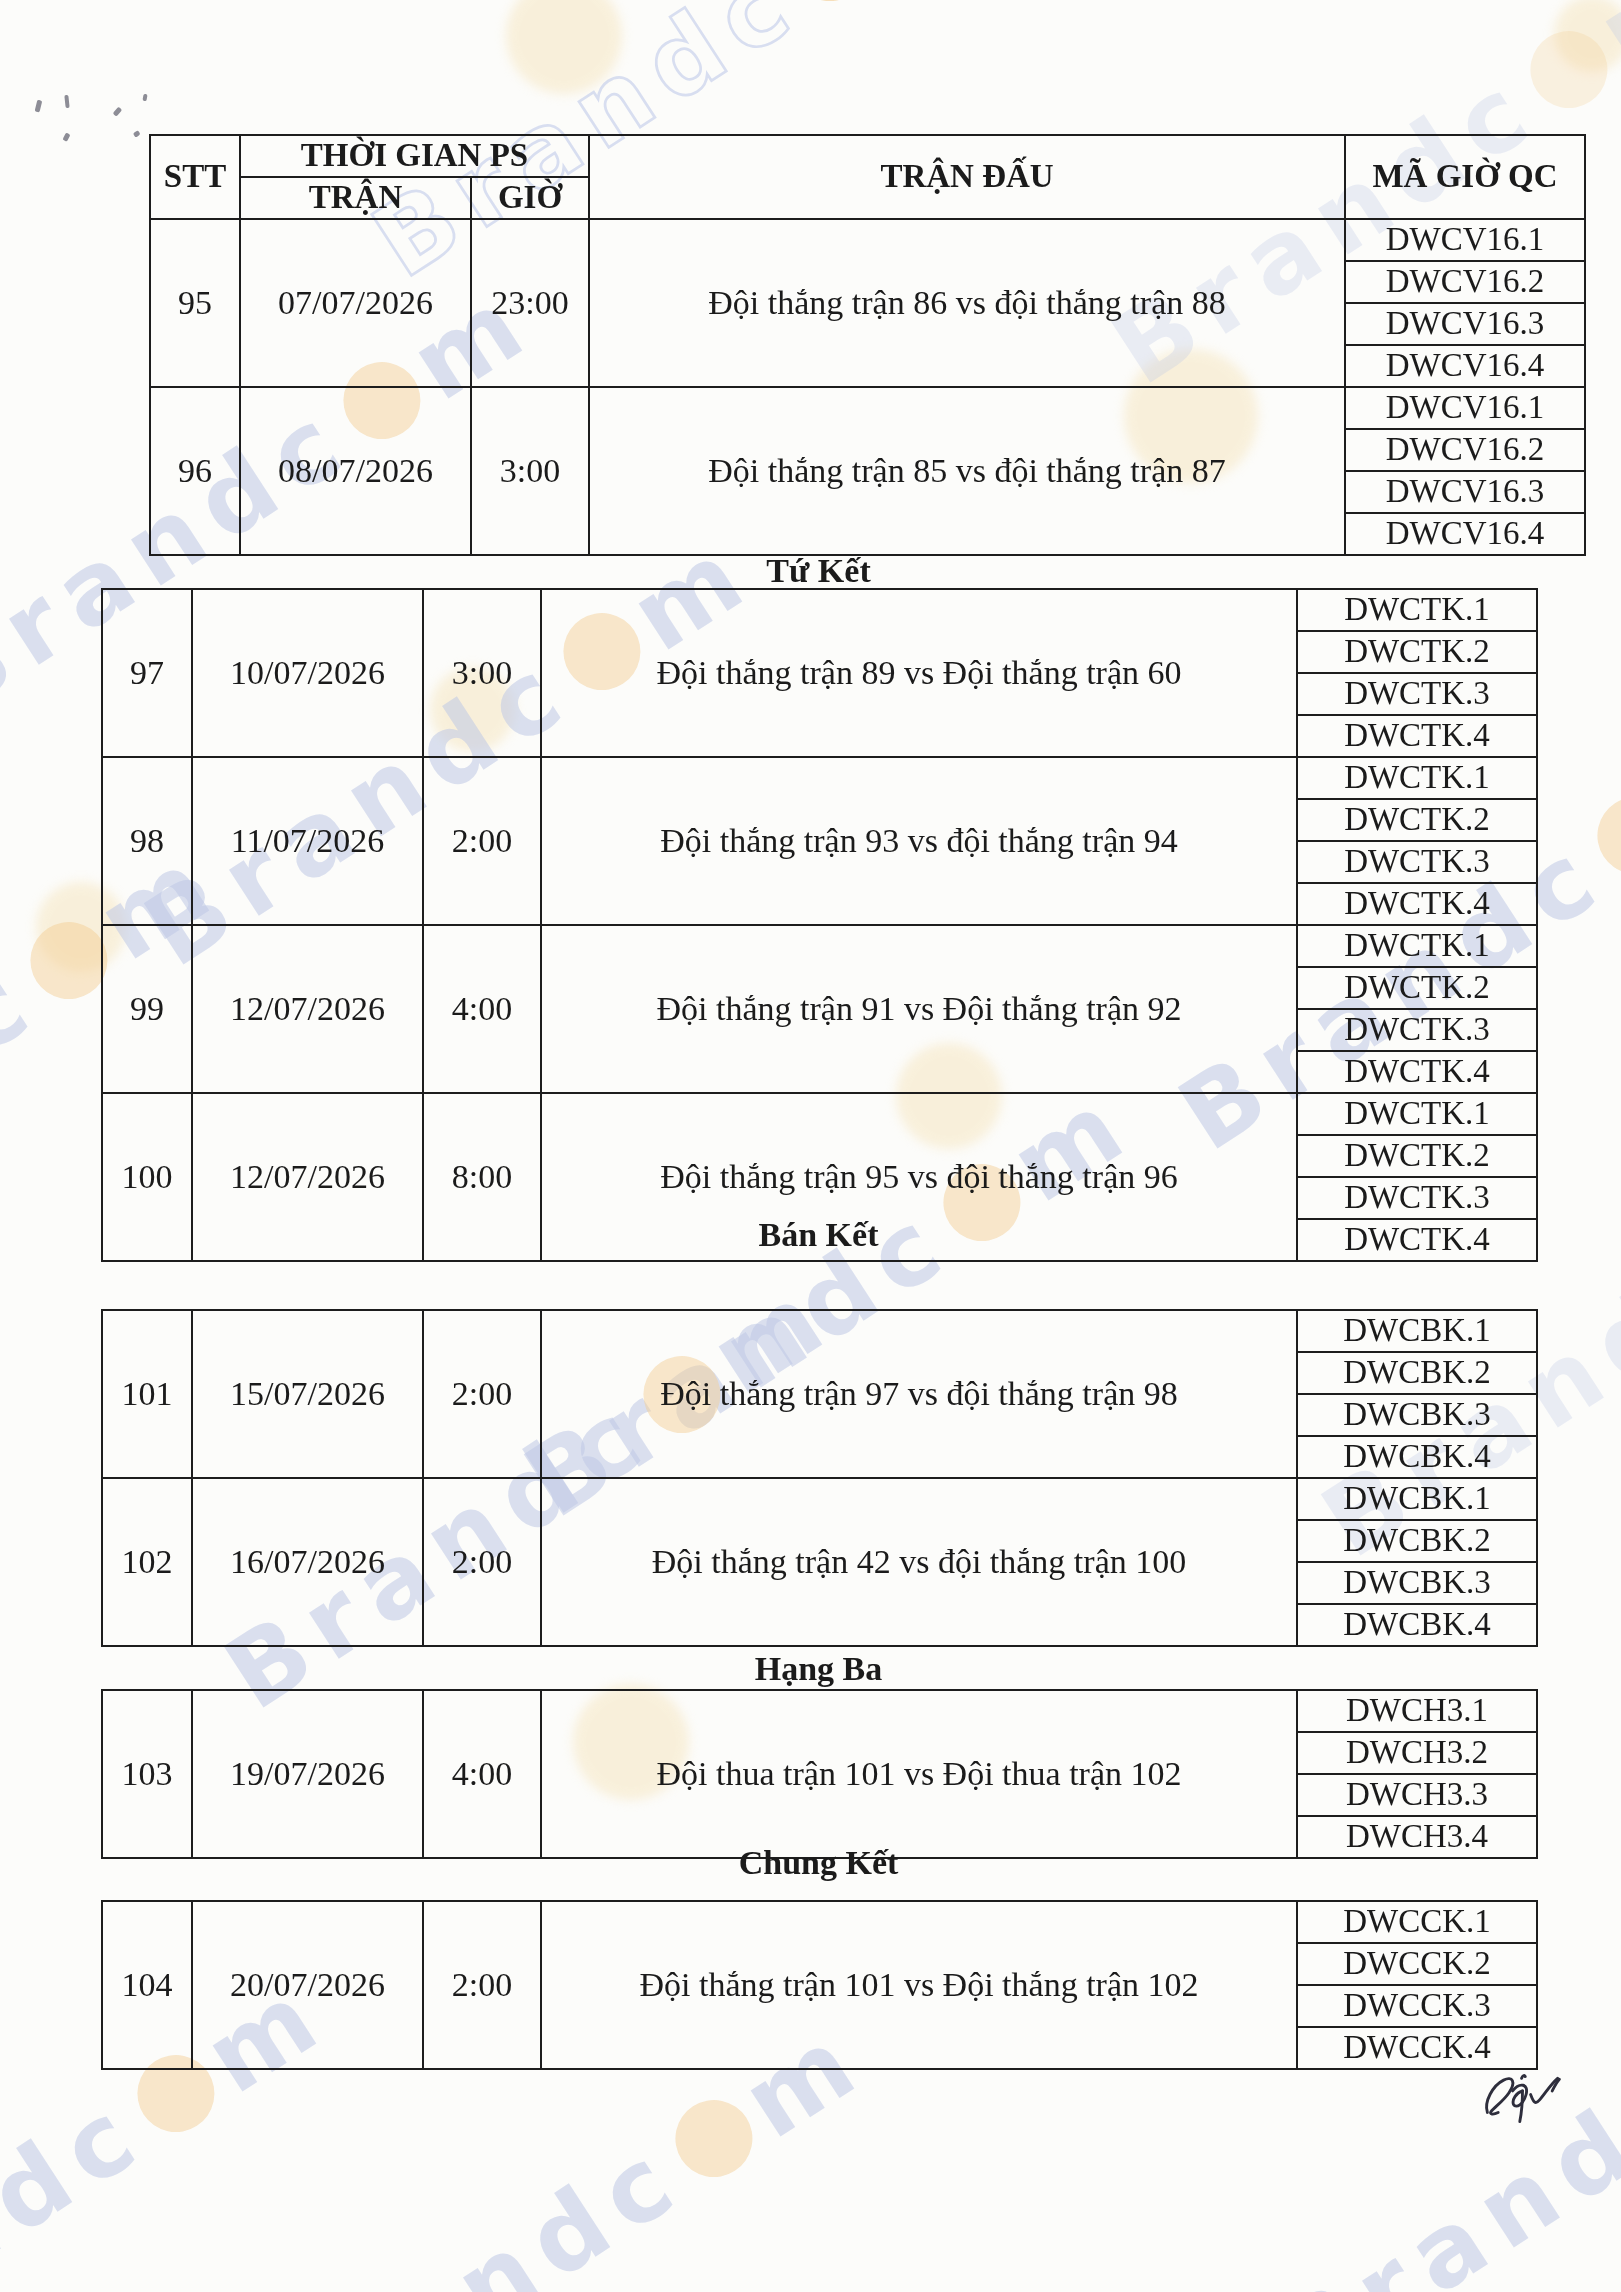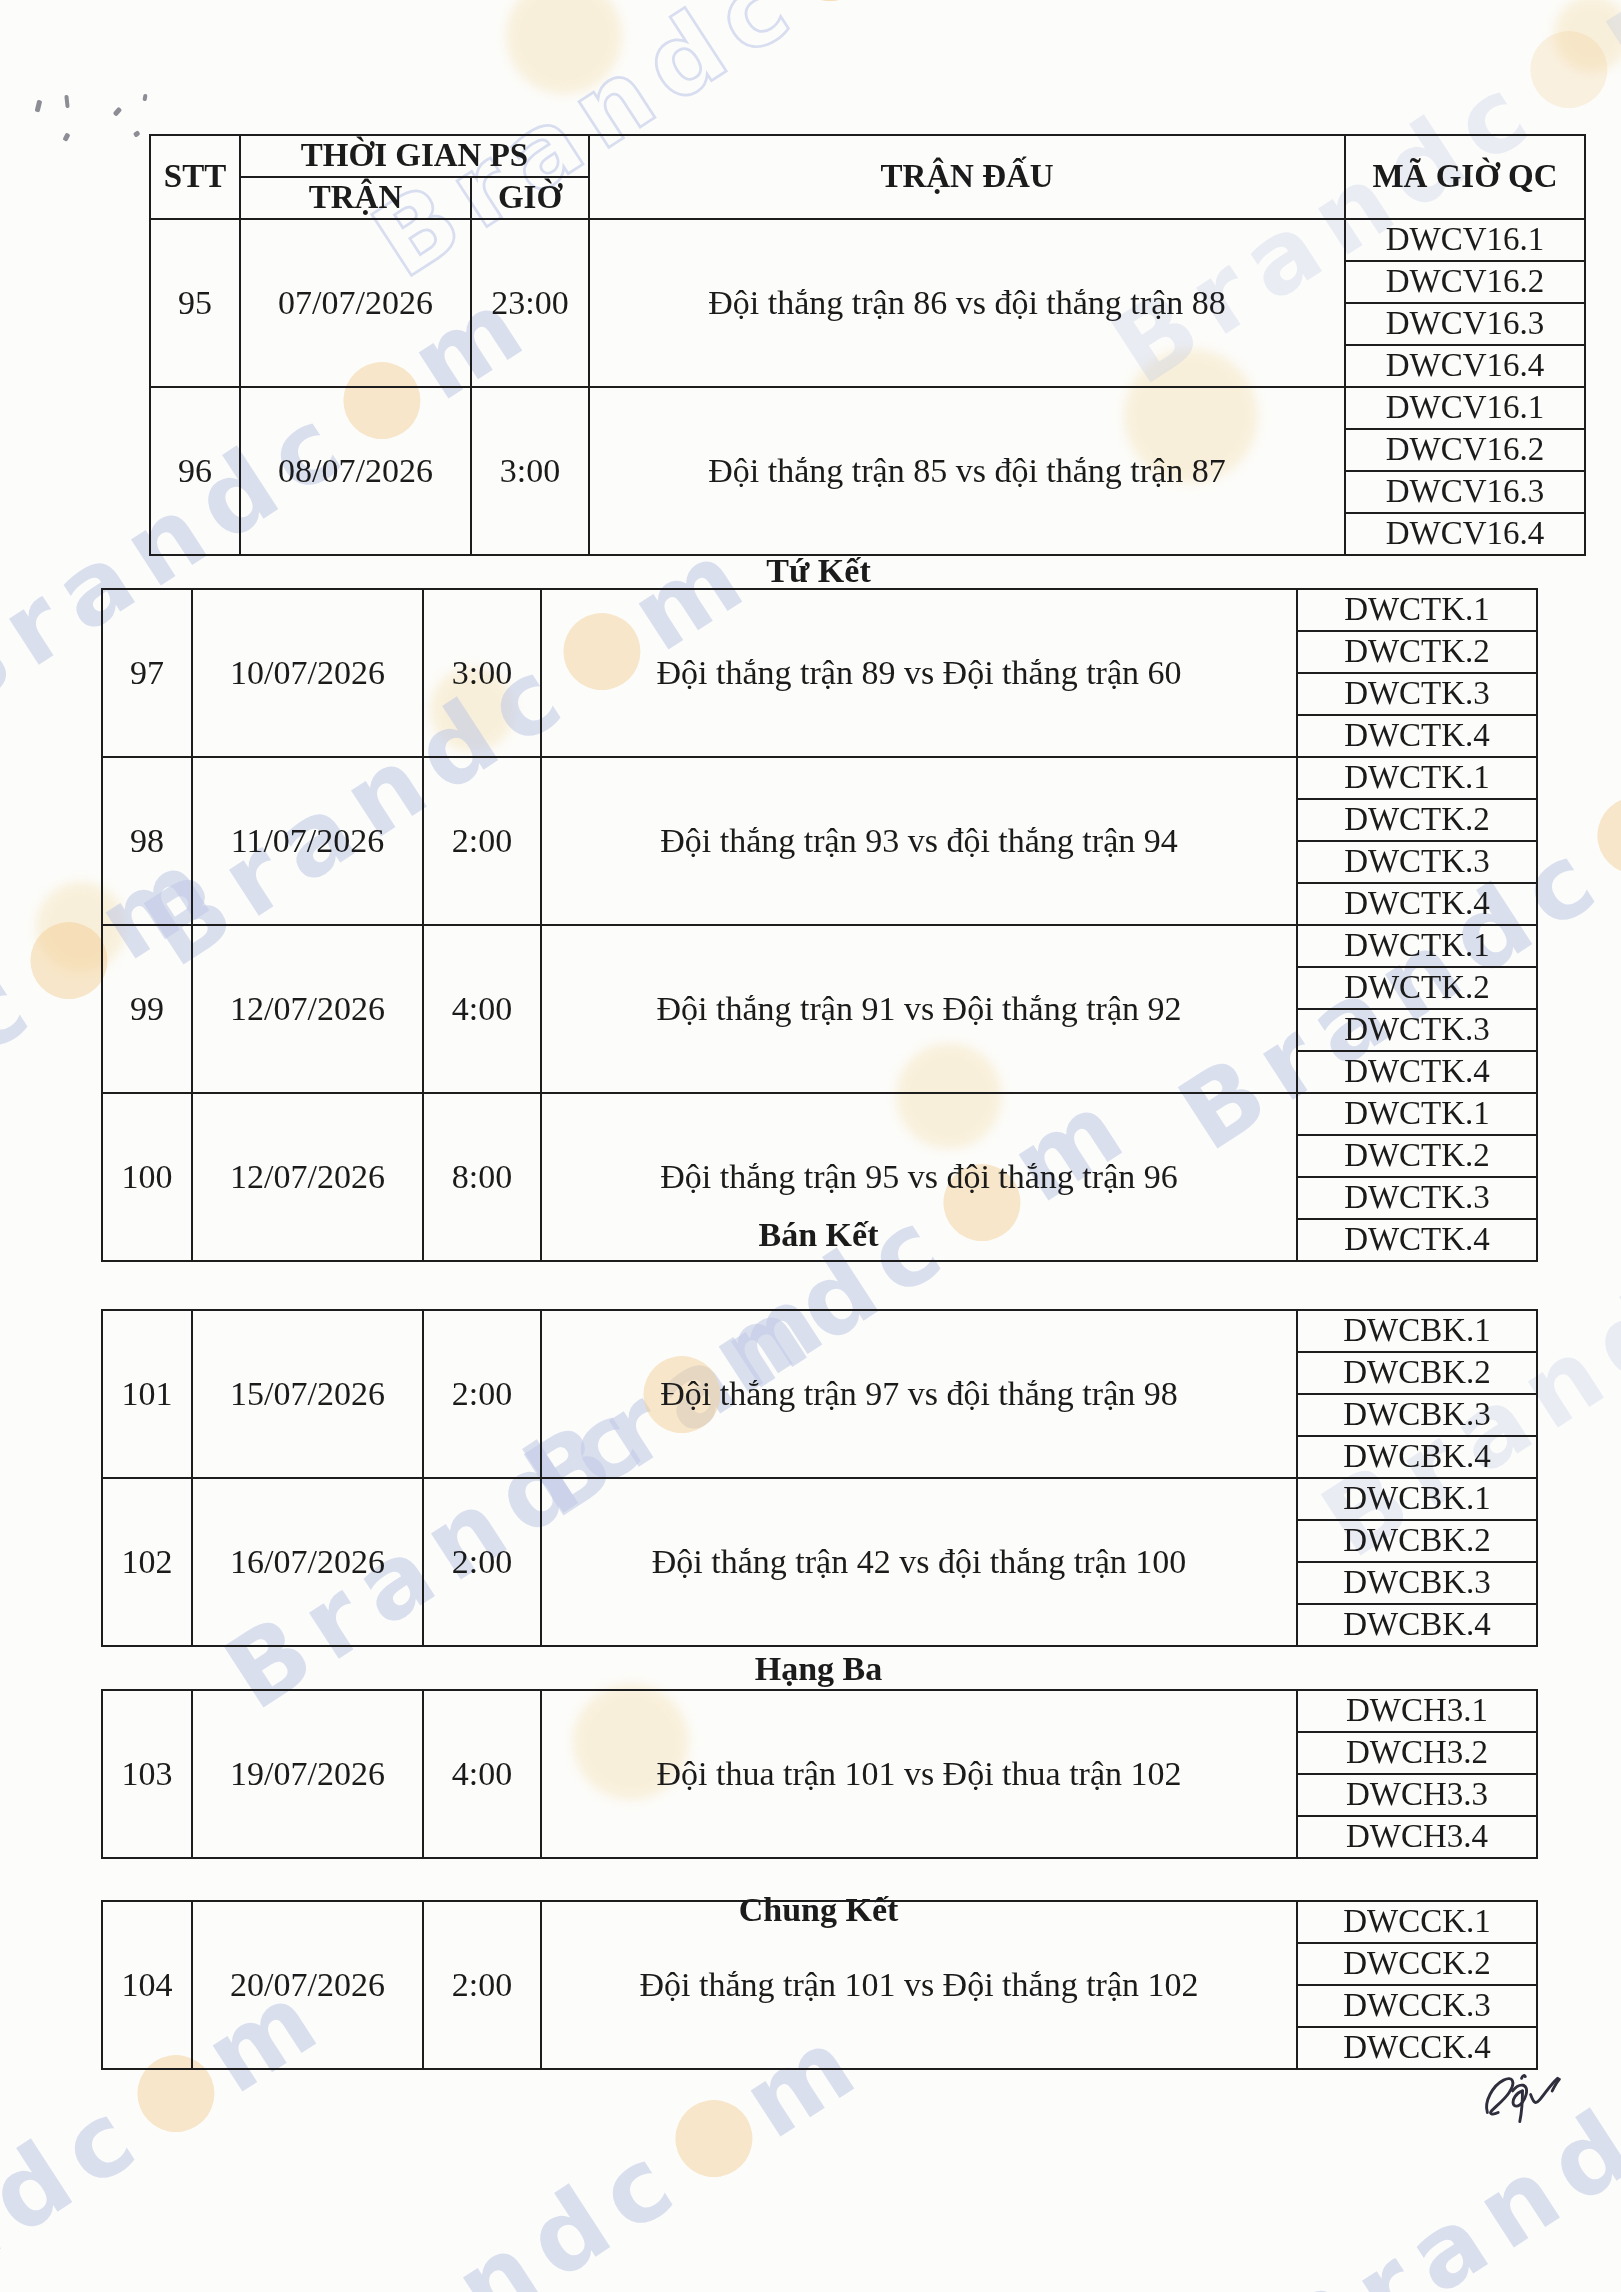--- a/index.html
+++ b/index.html
@@ -333,21 +333,21 @@
         </tr>
       <tr>
           <td class="c-code">DWCH3.3</td>
         </tr>
       <tr>
           <td class="c-code">DWCH3.4</td>
         </tr>
     </tbody>
   </table>
 
-  <div class="section-heading" style="top:1891px;text-align:center;">Chung Kết</div>
+  <div class="section-heading" style="top:1844px;text-align:center;">Chung Kết</div>
 
   <table class="sched" style="top:1900px;">
     <colgroup>
         <col style="width:90px">
         <col style="width:231px">
         <col style="width:118px">
         <col style="width:756px">
         <col style="width:240px">
       </colgroup>
     <tbody>

